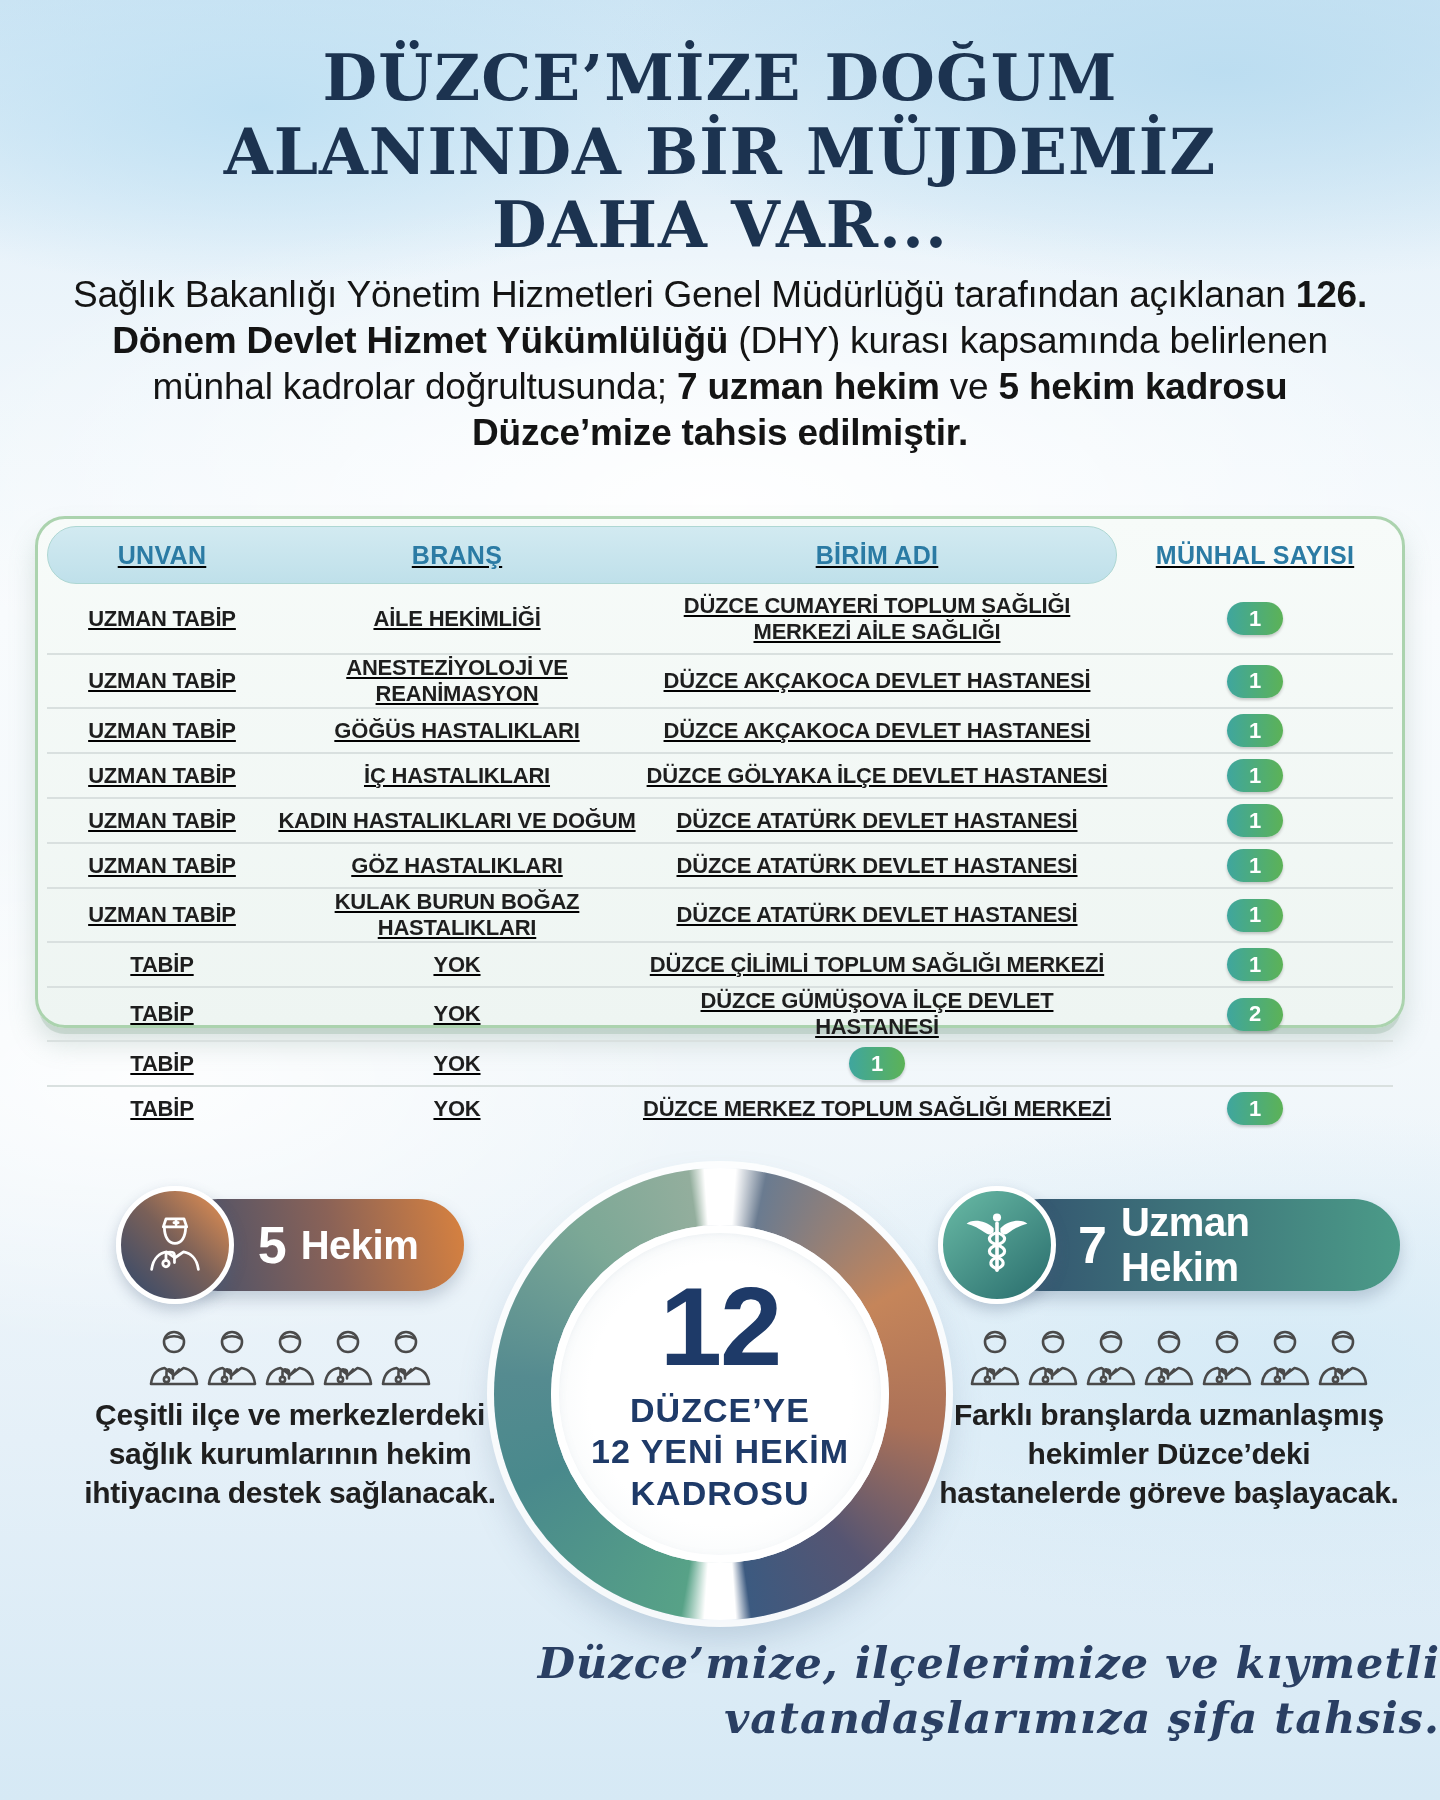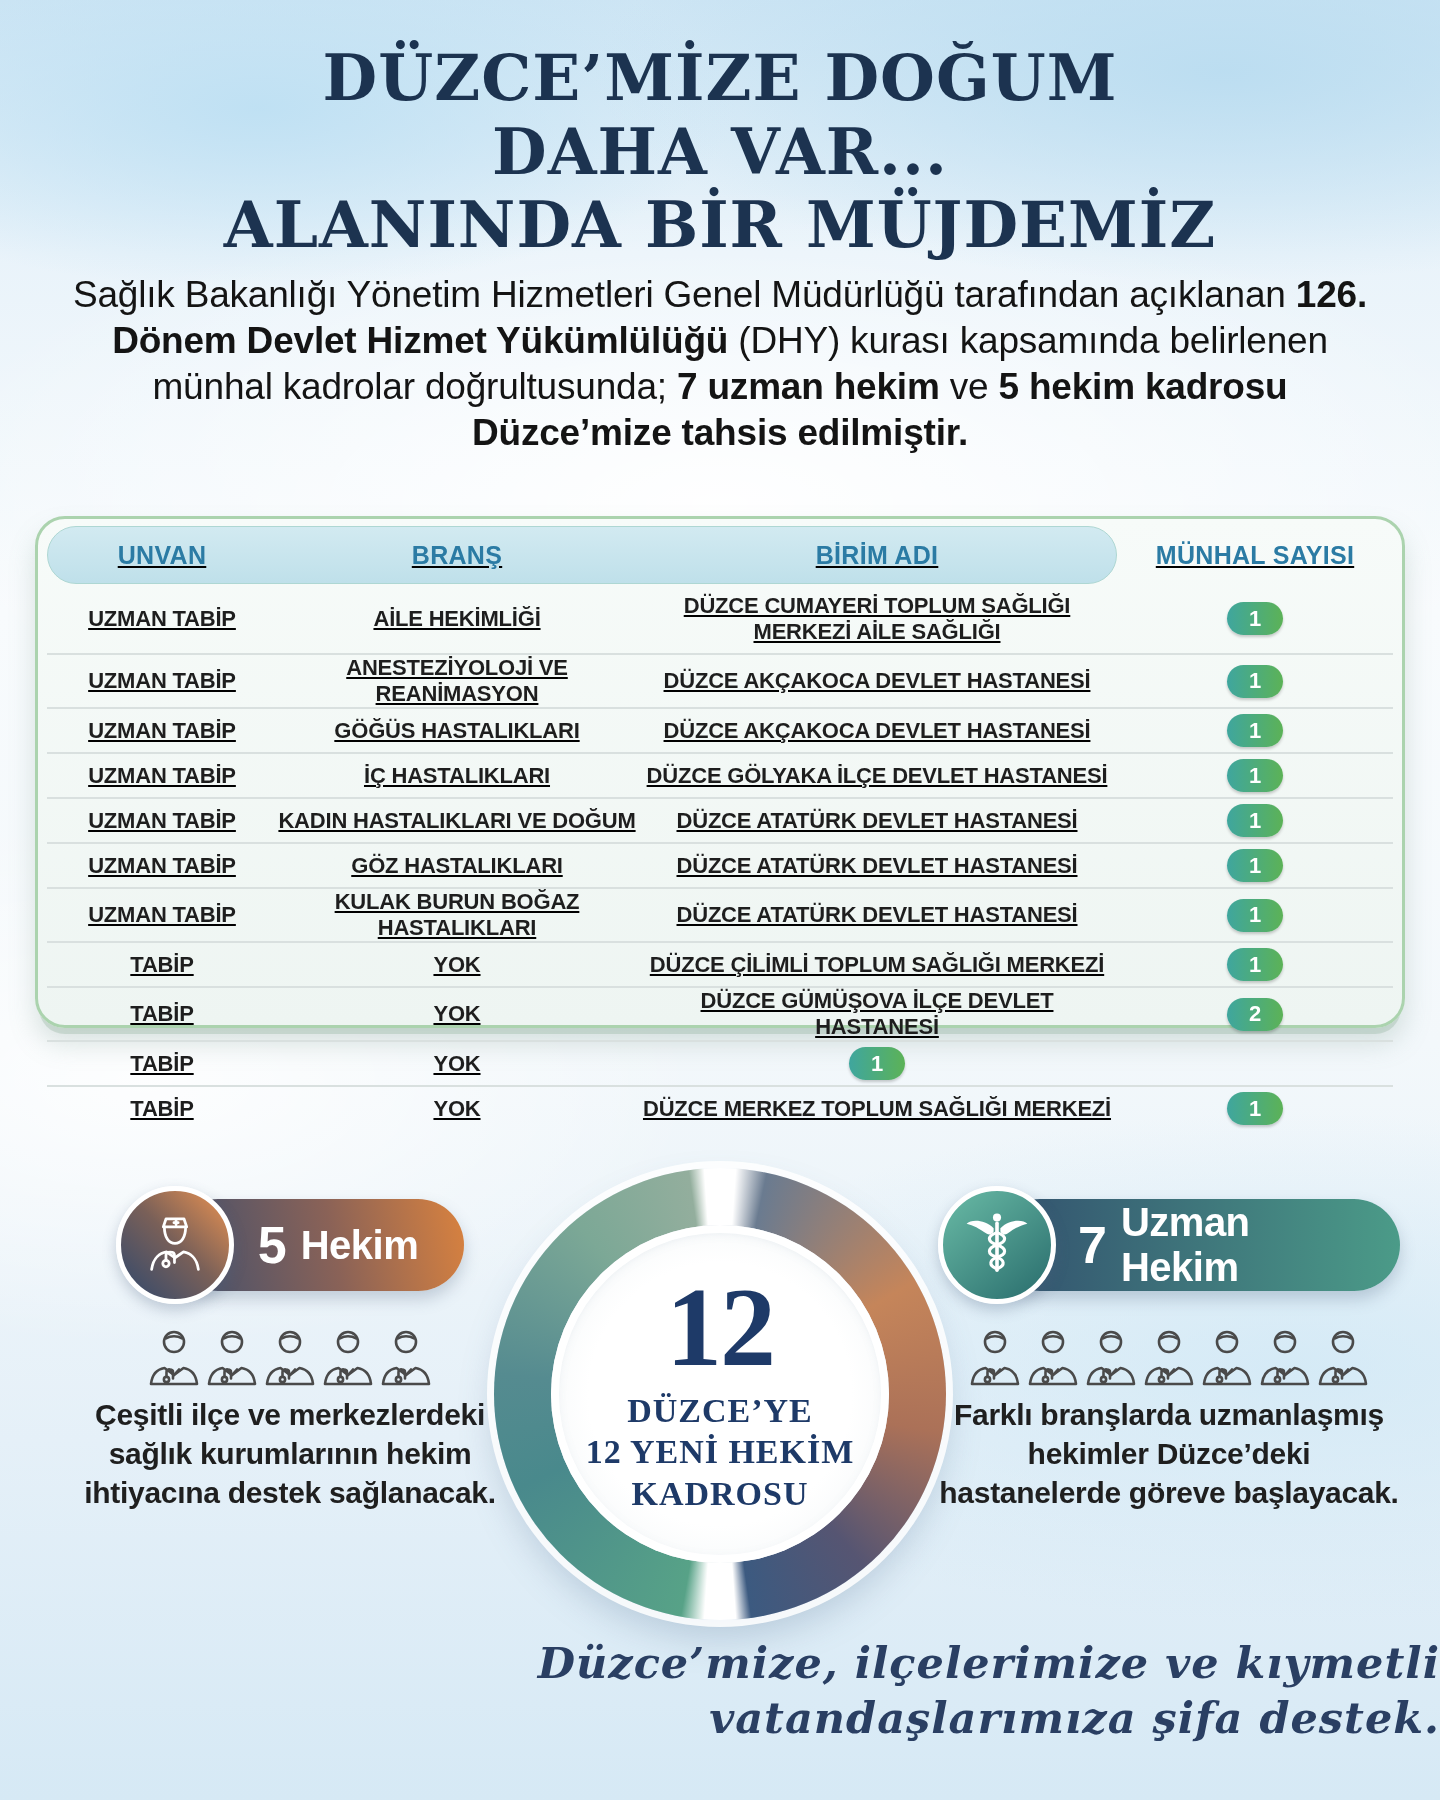--- a/index.html
+++ b/index.html
@@ -111,21 +111,21 @@
       #57a287 190deg, #49898c 245deg, #558b90 275deg,
       #7ca896 320deg, #93ae9d 352deg,
       #ffffff 356deg 360deg);
     box-shadow:0 0 0 7px rgba(255,255,255,.85), 0 18px 35px rgba(90,120,150,.28);
   }
   .donut-inner{
     position:absolute; inset:57px; border-radius:50%;
     background:radial-gradient(circle,#ffffff 55%,#eef3f5 100%);
     box-shadow:inset 0 0 0 8px #ffffff, inset 0 2px 14px rgba(100,130,155,.35);
     display:flex; flex-direction:column; justify-content:center;
-    color:#1e3a68; text-align:center;font-family:Liberation Serif, serif;
+    color:#1e3a68; text-align:center;
   }
   .donut-num{ font-size:112px; font-weight:700; line-height:.95; letter-spacing:-2px; }
   .donut-line{ font-size:34px; font-weight:700; letter-spacing:1px; line-height:1.22; }
   .donut-line.first{ margin-top:10px; }
 
   
   .closing{
     position:absolute; top:1636px; left:0; right:0; text-align:right;
     font-family:"DejaVu Serif", serif; font-style:italic; font-weight:700;
     font-size:43px; line-height:1.28; color:#2a3f63; letter-spacing:1px;
@@ -146,22 +146,22 @@
         <path d="M24.5 48.5 v-4.5 c0 -3.2 6.5 -3.2 6.5 0 v6.5"></path>
       </g>
     </symbol>
   </defs>
 </svg>
 
 <div class="page">
 
   <div class="title">
     <div>DÜZCE’MİZE DOĞUM</div>
+    <div>ALANINDA BİR MÜJDEMİZ</div>
     <div>DAHA VAR...</div>
-    <div>ALANINDA BİR MÜJDEMİZ</div>
   </div>
 
   <p class="intro"><span>Sağlık Bakanlığı Yönetim Hizmetleri Genel Müdürlüğü tarafından açıklanan </span><span class="b">126. Dönem Devlet Hizmet Yükümlülüğü</span><span> (DHY) kurası kapsamında belirlenen münhal kadrolar doğrultusunda; </span><span class="b">7 uzman hekim</span><span> ve </span><span class="b">5 hekim kadrosu Düzce’mize tahsis edilmiştir.</span></p>
 
   <div class="table">
     <div class="thead">
       <div class="thead-pill"></div>
       <div class="th">UNVAN</div>
       <div class="th">BRANŞ</div>
       <div class="th">BİRİM ADI</div>
@@ -323,16 +323,16 @@
         </svg>
       <svg class="doc">
           <use href="#doc-sym"></use>
         </svg>
     </div>
     <div class="stat-desc">Farklı branşlarda uzmanlaşmış hekimler Düzce’deki hastanelerde göreve başlayacak.</div>
   </div>
 
   <div class="closing">
     <div>Düzce’mize, ilçelerimize ve kıymetli</div>
-    <div>vatandaşlarımıza şifa destek.</div>
+    <div>vatandaşlarımıza şifa tahsis.</div>
   </div>
 
 </div>
 
 </body></html>

